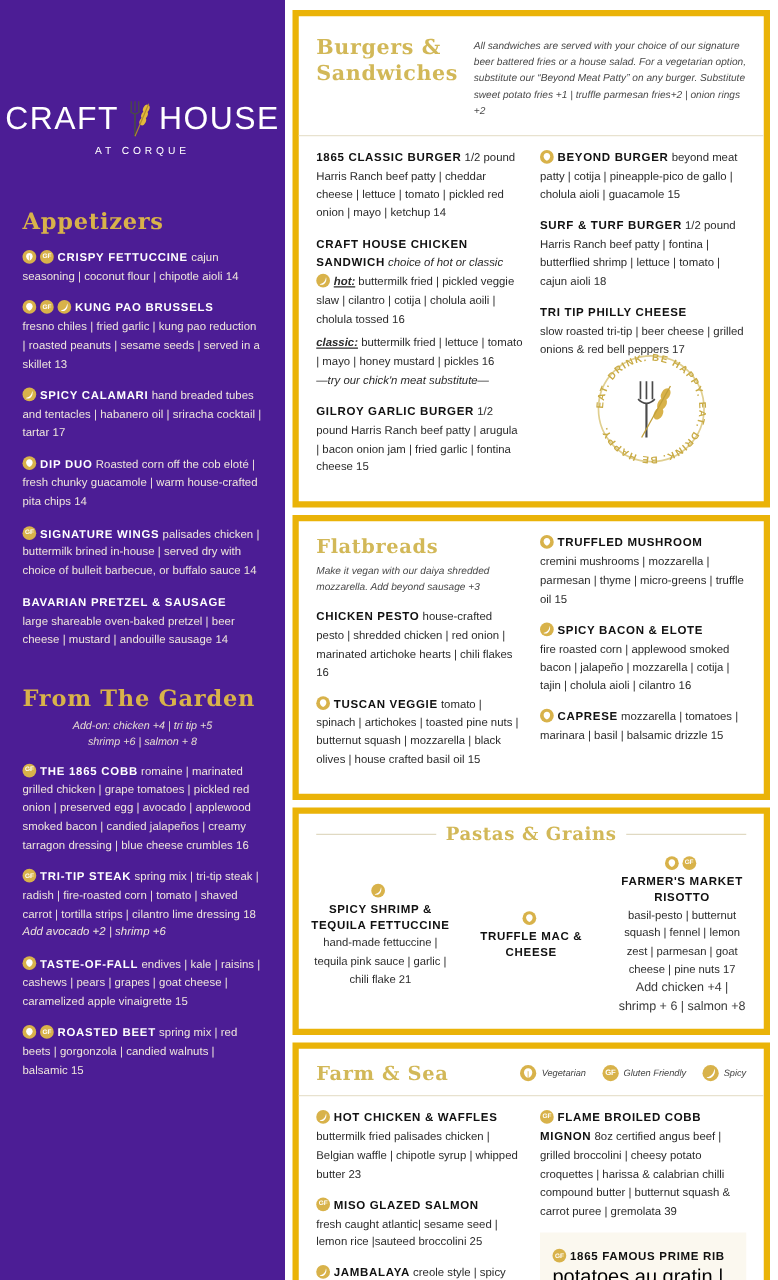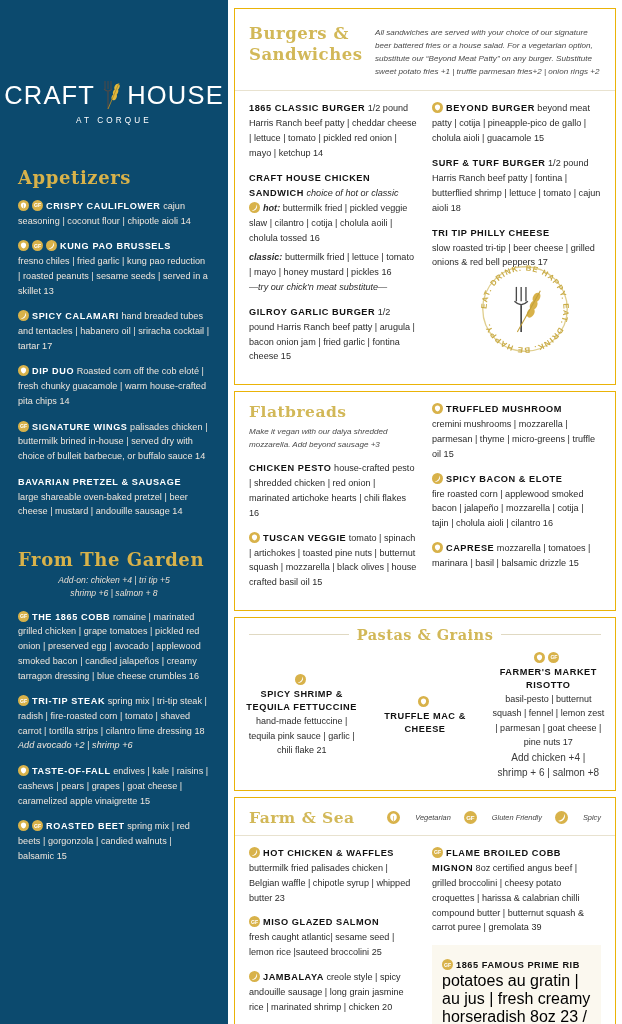--- a/index.html
+++ b/index.html
@@ -11,21 +11,21 @@
     font-family: "Liberation Sans", sans-serif;
     overflow: hidden;
     position: relative;
   }
 
   .page { width: 622px; height: 1024px; display: flex; background: #fff; }
 
   
   .left-panel {
     width: 228px;
-    background: #0c4a6e;
+    background: #4c1d95;
     padding: 0 18px;
     color: #f3ece4;
     position: relative;
     flex: 0 0 228px;
   }
 
   .logo-block {
     padding-top: 78px;
     text-align: center;
   }
@@ -88,21 +88,21 @@
 
   
   .right-panel {
     flex: 1;
     background: #ffffff;
     padding: 8px 6px 0 6px;
     position: relative;
   }
 
   .box {
-    border: 1px solid #eab308;
+    border: 5px solid #eab308;
     position: relative;
   }
   .box + .box { margin-top: 6px; }
 
   .sec-title {
     font-family: "DejaVu Serif", serif;
     font-weight: 700;
     color: #d2b858;
     letter-spacing: 0.5px;
   }
@@ -127,21 +127,21 @@
     line-height: 1.63;
     color: #2b2b2b;
   }
   .nm {
     font-weight: 700;
     letter-spacing: 0.55px;
     color: #111;
     font-size: 9.2px;
   }
   .it { font-style: italic; }
-  .it-b { font-style: italic; font-weight: 700; }
+  .it-b { font-style: italic; font-weight: 700; text-decoration: underline; }
 
   
   .fb-title { font-size: 15.5px; margin-bottom: 5px; }
   .fb-note { font-style: italic; font-size: 8.1px; line-height: 1.6; color: #4a4a4a; margin-bottom: 9px; }
 
   
   .pasta-head {
     display: flex; align-items: center; gap: 8px;
     padding: 8px 14px 2px 14px;
   }
@@ -154,21 +154,21 @@
   .three-col p { font-size: 9px; line-height: 1.62; color: #2b2b2b; }
   .three-col .addon { font-size: 10px; line-height: 1.5; color: #3a3a3a; }
 
   
   .fs-head {
     display: flex; align-items: center; justify-content: space-between;
     padding: 10px 14px 8px 14px; border-bottom: 1px solid #e8e2cf;
   }
   .fs-head .sec-title { font-size: 15.5px; }
   .legend { display: flex; gap: 13px; align-items: center; }
-  .legend .lg { display: flex; align-items: center; gap: 15px; }
+  .legend .lg { display: flex; align-items: center; gap: 4px; }
   .legend .lgt { font-size: 7.4px; font-style: italic; color: #444; }
 
   .prime-box { background: #fbf8ef; padding: 9px 10px 6px 10px; margin-top: 4px; }
 
   
   .bd {
     display: inline-block;
     width: 11px; height: 11px;
     border-radius: 50%;
     background: #d8b24a;
@@ -235,21 +235,21 @@
         <span class="bdrow">
           <span class="bd">
               <svg width="11" height="11" viewBox="0 0 11 11">
                 <path d="M5.5 2.4c1.6 0 2.6 1 2.6 2.6 0 1.6-1.1 3-2.6 3.6C4 8 2.9 6.6 2.9 5c0-1.6 1-2.6 2.6-2.6z" fill="#fff"></path>
                 <line x1="5.5" y1="8.6" x2="5.5" y2="4.3" stroke="#d8b24a" stroke-width="0.6"></line>
               </svg>
             </span>
           <span class="bd gf">
               <span class="gftxt">GF</span>
             </span>
-        </span><span class="lp-name">CRISPY CAULIFLOWER</span><span> cajun seasoning | coconut flour | chipotle aioli 14</span>
+        </span><span class="lp-name">CRISPY FETTUCCINE</span><span> cajun seasoning | coconut flour | chipotle aioli 14</span>
       </p>
     </div>
 
     <div class="lp-item">
       <p>
         <span class="bdrow">
           <span class="bd">
               <svg width="11" height="11" viewBox="0 0 11 11">
                 <path d="M5.5 2.4c1.6 0 2.6 1 2.6 2.6 0 1.6-1.1 3-2.6 3.6C4 8 2.9 6.6 2.9 5c0-1.6 1-2.6 2.6-2.6z" fill="#fff"></path>
               </svg>

